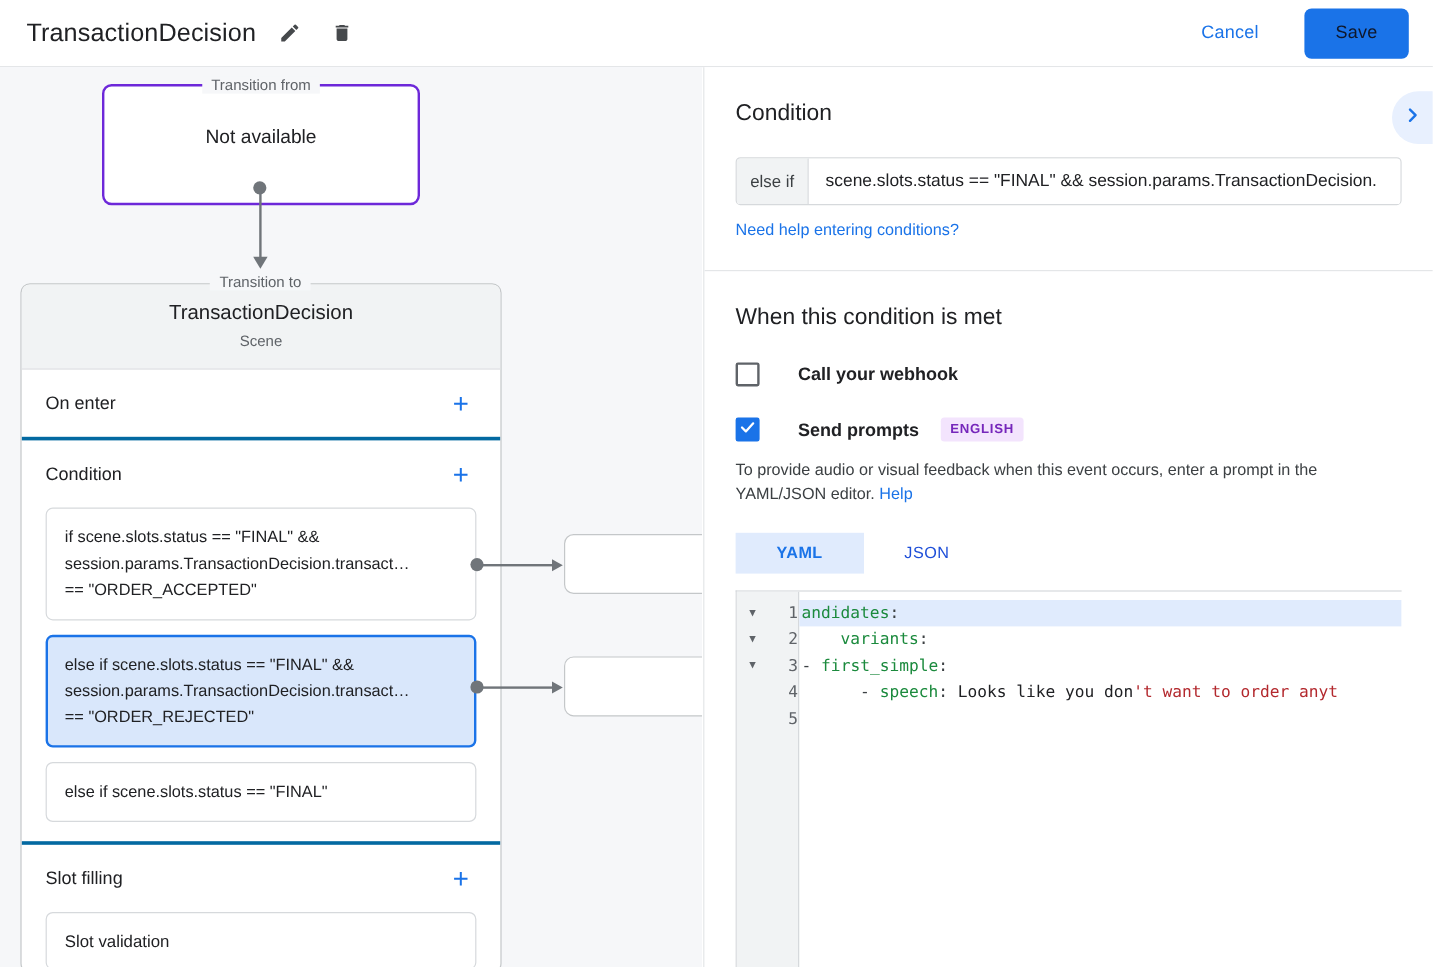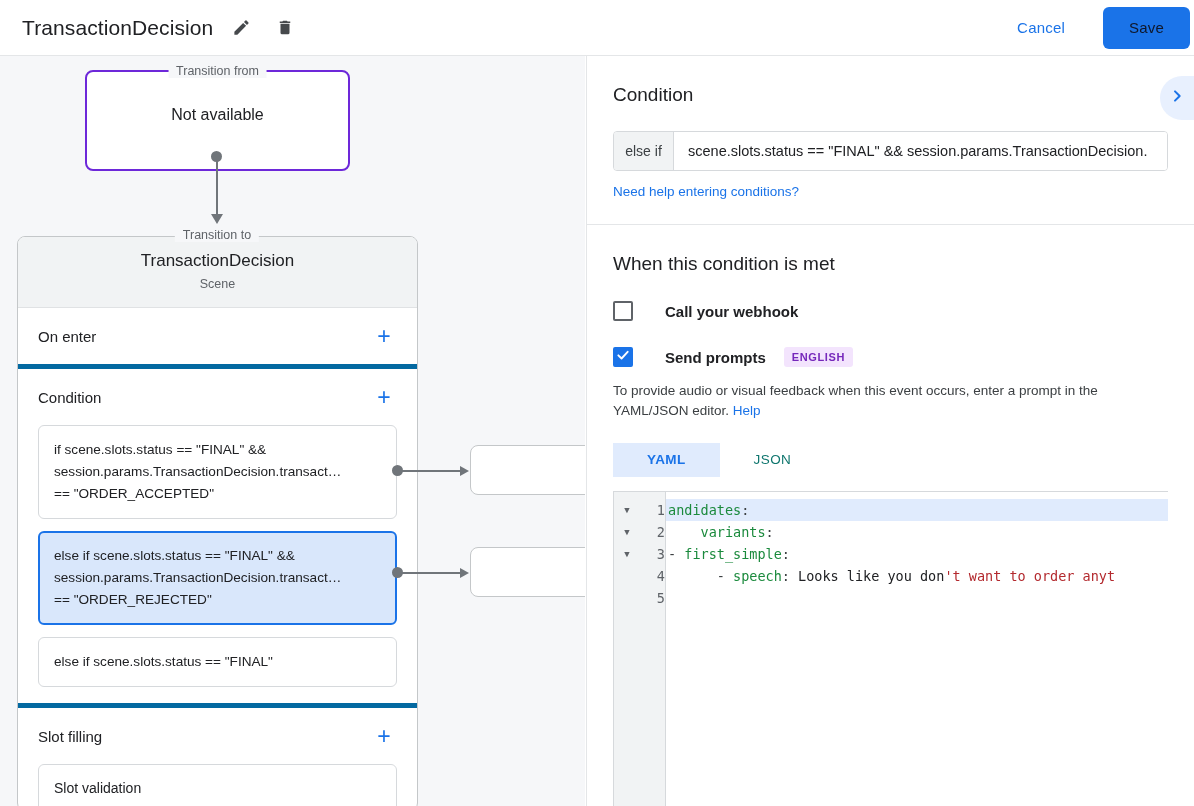--- a/index.html
+++ b/index.html
@@ -23,21 +23,21 @@
   #page-title {
     font-size: 21px; color: #202124; letter-spacing: .1px; line-height: 1;
   }
   .hdr-icon-btn {
     width: 32px; height: 32px; margin-left: 12px;
     display: flex; align-items: center; justify-content: center;
     border-radius: 50%; cursor: pointer; background: transparent; border: 0;
   }
   .hdr-icon-btn svg { display: block; }
   #topbar-right {
-    margin-left: auto; display: flex; align-items: center; padding-right: 4px;
+    margin-left: auto; display: flex; align-items: center; padding-right: 20px;
   }
   #cancel-button {
     font-size: 15px; color: #1a73e8; background: transparent; border: 0;
     padding: 8px 16px; border-radius: 4px; cursor: pointer;
     font-family: inherit; letter-spacing: .2px;
   }
   #save-button {
     font-size: 15px; color: #0f172a; background: #1a73e8; border: 0;
     padding: 0 26px; height: 42px; border-radius: 6px; cursor: pointer;
     margin-left: 22px; font-family: inherit; letter-spacing: .2px;
@@ -97,21 +97,21 @@
     background: #f6f7f9; padding: 0 8px; z-index: 3;
     font-size: 12.5px; color: #5f6368; white-space: nowrap;
   }
   #scene-header {
     background: #f1f3f4; padding: 14px 0 16px;
     border-bottom: 1px solid #e0e2e4;
   }
   #scene-name { text-align: center; font-size: 17px; color: #202124; }
   #scene-type { text-align: center; font-size: 12.5px; color: #5f6368; margin-top: 6px; }
 
-  .section { border-bottom: 5px solid #0369a1; padding: 0 20px; }
+  .section { border-bottom: 3px solid #0369a1; padding: 0 20px; }
   .section-head {
     display: flex; align-items: center; justify-content: space-between;
     height: 56px;
   }
   .section-title { font-size: 15px; color: #202124; }
   .add-btn {
     width: 26px; height: 26px; display: flex; align-items: center;
     justify-content: center; color: #1a73e8; font-size: 23px;
     line-height: 1; cursor: pointer; user-select: none; font-weight: 300;
   }
@@ -213,21 +213,21 @@
   #prompt-help-text {
     margin-top: 14px; font-size: 13.5px; color: #3c4043; line-height: 20px;
     max-width: 560px;
   }
   #prompt-help-link { color: #1a73e8; cursor: pointer; text-decoration: none; }
 
   #editor-tabs { display: flex; margin-top: 22px; align-items: flex-end; }
   .editor-tab {
     padding: 0 34px; height: 34px; line-height: 34px;
     font-size: 13.5px; letter-spacing: .4px; cursor: pointer;
-    color: #0f766e;
+    color: #1d4ed8;
   }
   .editor-tab.active { background: #e0ebfd; color: #1a73e8; font-weight: bold; }
 
   #editor {
     margin-top: 14px; border: 1px solid #d6d9dc; border-right: 0;
     height: 330px; display: flex;
     font-family: "DejaVu Sans Mono", monospace; font-size: 13.5px;
     background: #ffffff; overflow: hidden;
   }
   #fold-gutter {

